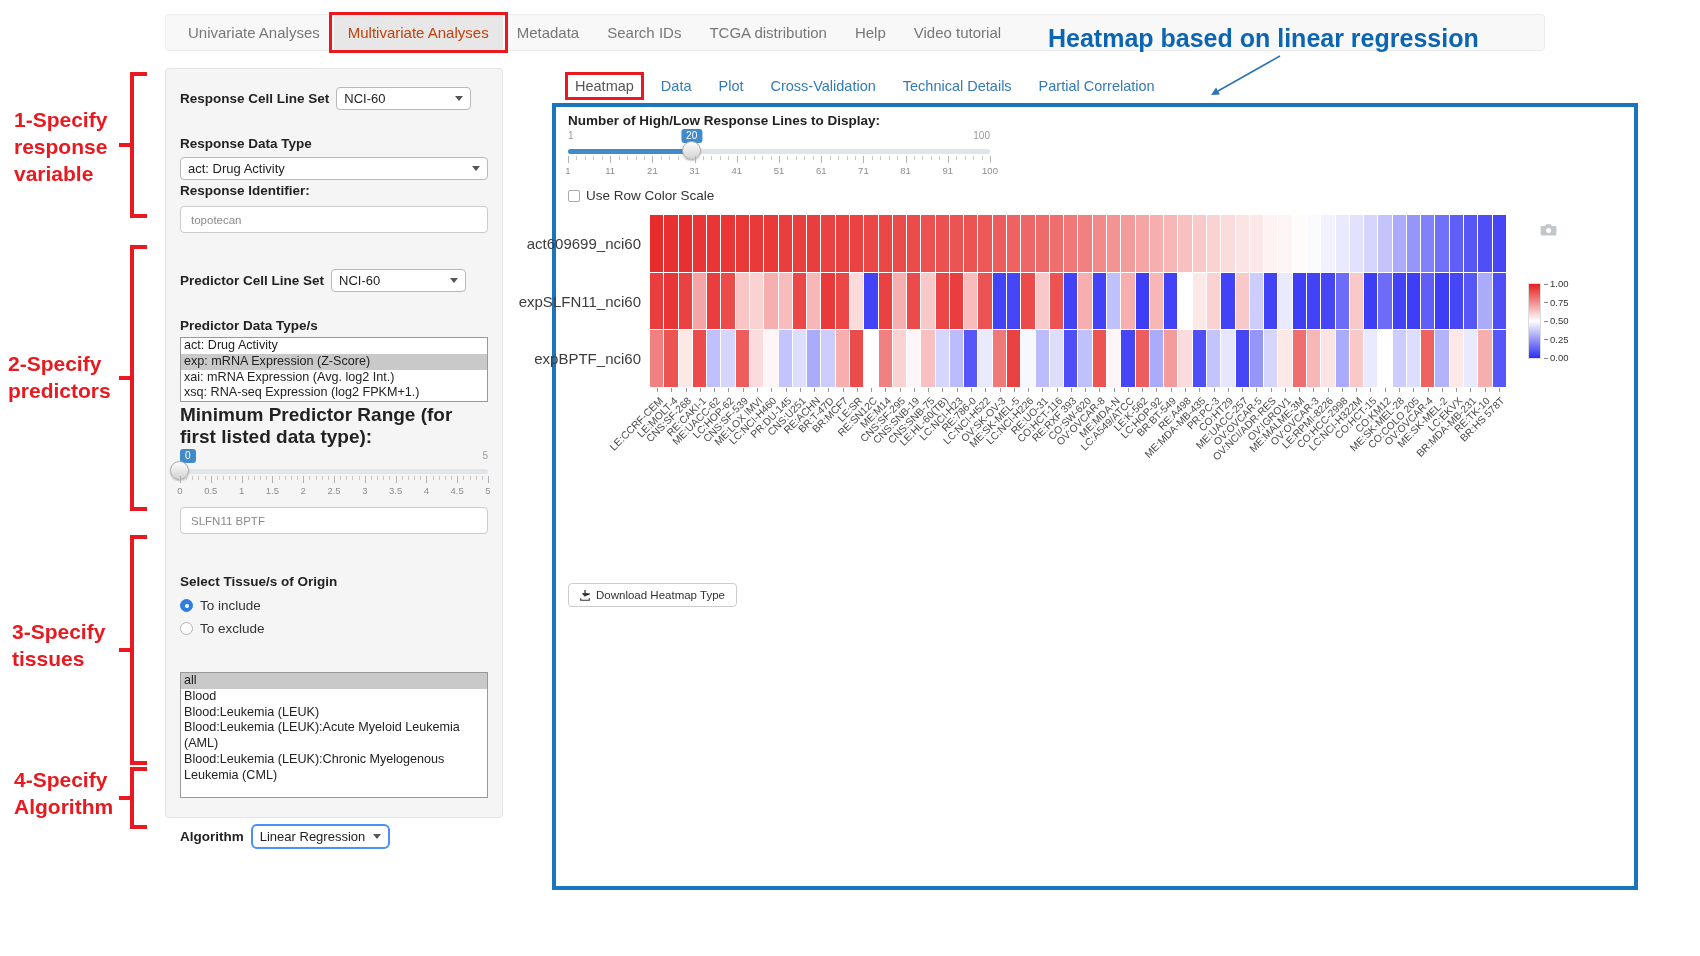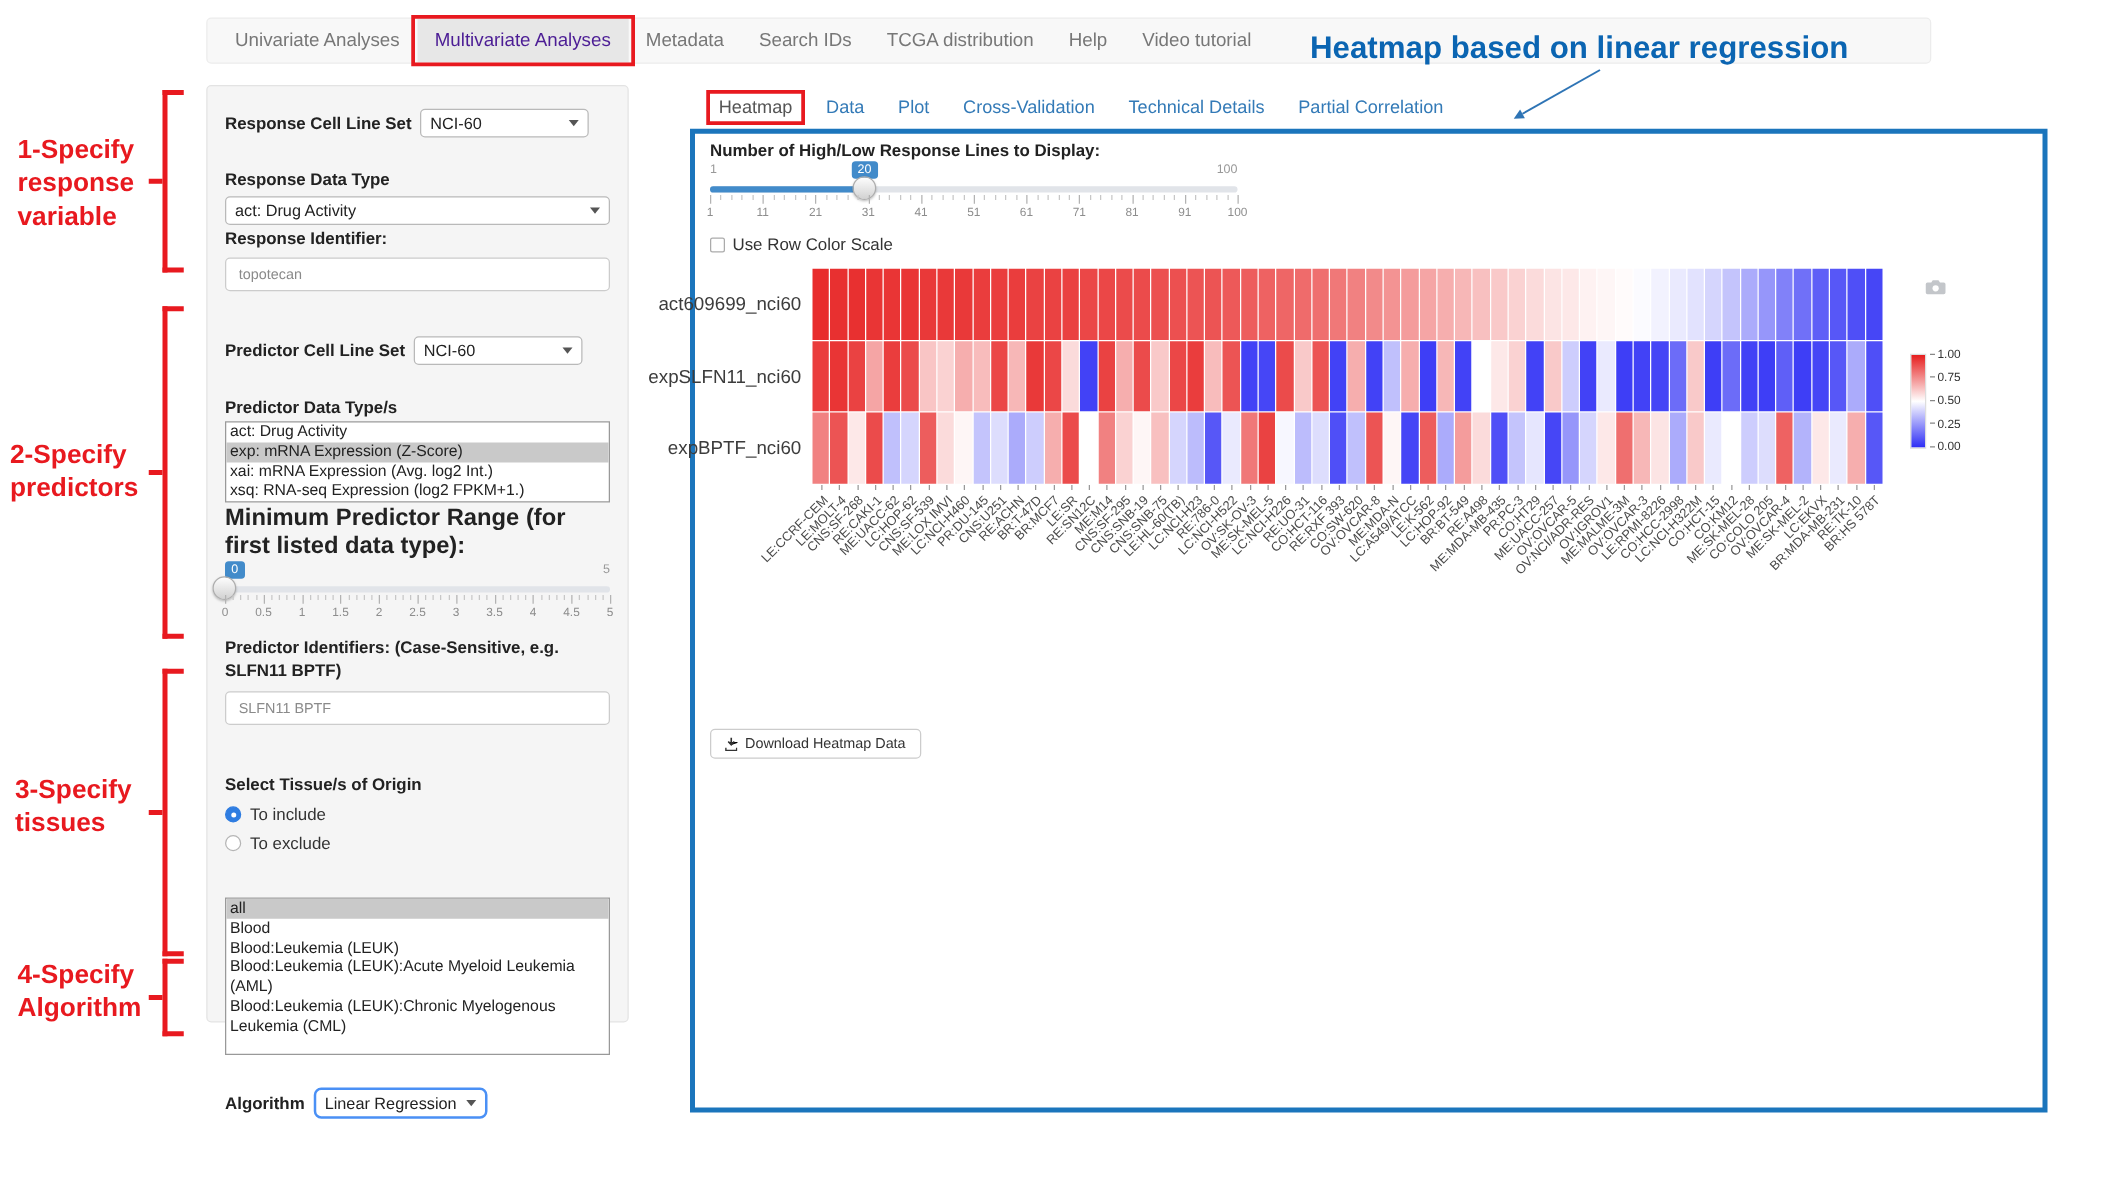--- a/index.html
+++ b/index.html
@@ -7,21 +7,21 @@
     --link:#337ab7;
   }
   *{box-sizing:border-box;}
   body{margin:0;width:1700px;height:956px;position:relative;overflow:hidden;background:#fff;
        font-family:"Liberation Sans",sans-serif;color:#333;}
 
   
   .navbar{position:absolute;left:165px;top:14px;width:1380px;height:37px;background:#f8f8f8;
           border:1px solid #ececec;border-radius:4px;display:flex;align-items:stretch;padding-left:8px;}
   .nav-item{position:relative;padding:0 14px;line-height:35px;font-size:15px;color:#777;cursor:pointer;white-space:nowrap;}
-  .nav-item.active{background:#e7e7e7;color:#4c1d95;}
+  .nav-item.active{background:#e7e7e7;color:#c2410c;}
   .nav-item.annotated::after{content:'';position:absolute;inset:-3px -5px;border:3px solid var(--red);}
 
   
   .step-text{position:absolute;color:var(--red);font-weight:bold;font-size:21px;line-height:27px;}
   .bracket{position:absolute;width:17px;border:4px solid var(--red);border-right:none;}
   .bracket::after{content:'';position:absolute;left:-15px;top:50%;margin-top:-2px;width:11px;height:4px;background:var(--red);}
 
   
   .annot-heading{position:absolute;left:1048px;top:24px;font-size:25px;font-weight:bold;color:var(--heading-blue);}
   .annot-arrow{position:absolute;left:1195px;top:52px;}
@@ -239,21 +239,20 @@
         <span class="sl-lab" style="left: 40%;">2</span>
         <span class="sl-lab" style="left: 50%;">2.5</span>
         <span class="sl-lab" style="left: 60%;">3</span>
         <span class="sl-lab" style="left: 70%;">3.5</span>
         <span class="sl-lab" style="left: 80%;">4</span>
         <span class="sl-lab" style="left: 90%;">4.5</span>
         <span class="sl-lab" style="left: 100%;">5</span>
       </div>
   </div>
 
-  <div class="flabel" style="margin-top:8px;line-height:19px">Predictor Identifiers: (Case-Sensitive, e.g. SLFN11 BPTF)</div>
   <input class="txt" style="margin-top: 7px;" readonly="" value="SLFN11 BPTF">
 
   <div class="flabel" style="margin-top:40px">Select Tissue/s of Origin</div>
   <div class="frow" style="margin-top:9px">
     <span class="radio on"></span>
     <span style="font-size:13.5px">To include</span>
   </div>
   <div class="frow" style="margin-top:8px">
     <span class="radio"></span>
     <span style="font-size:13.5px">To exclude</span>
@@ -826,15 +825,15 @@
       <div class="cb-label" style="top: 74px;"><i></i>0.00</div>
     </div>
 
 
   <button class="dl-btn">
     <svg width="10" height="11" viewBox="0 0 10 11">
       <path d="M5 0v6M2.5 3.5L5 6l7.5-2.5" stroke="none"></path>
       <path d="M5 0v5.4M2.6 3.2L5 5.8l2.4-2.6" stroke="#333" stroke-width="1.3" fill="none"></path>
       <path d="M.7 8.2v2.1h8.6V8.2" stroke="#333" stroke-width="1.1" fill="none"></path>
     </svg>
-    <span>Download Heatmap Data</span>
+    <span>Download Heatmap Type</span>
   </button>
 </section>
 
 </body></html>

